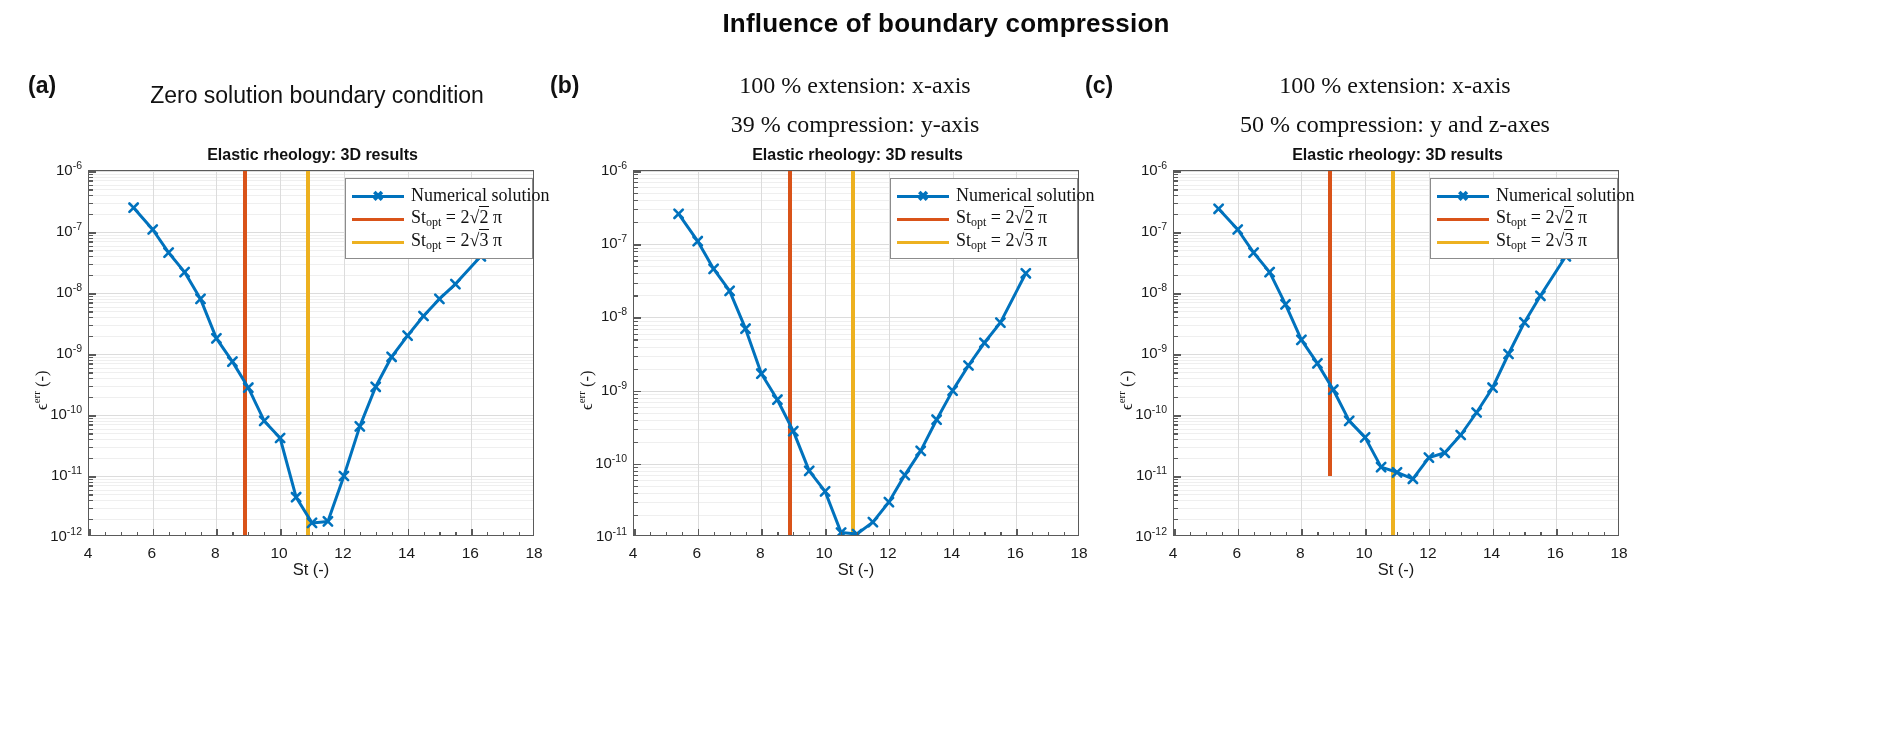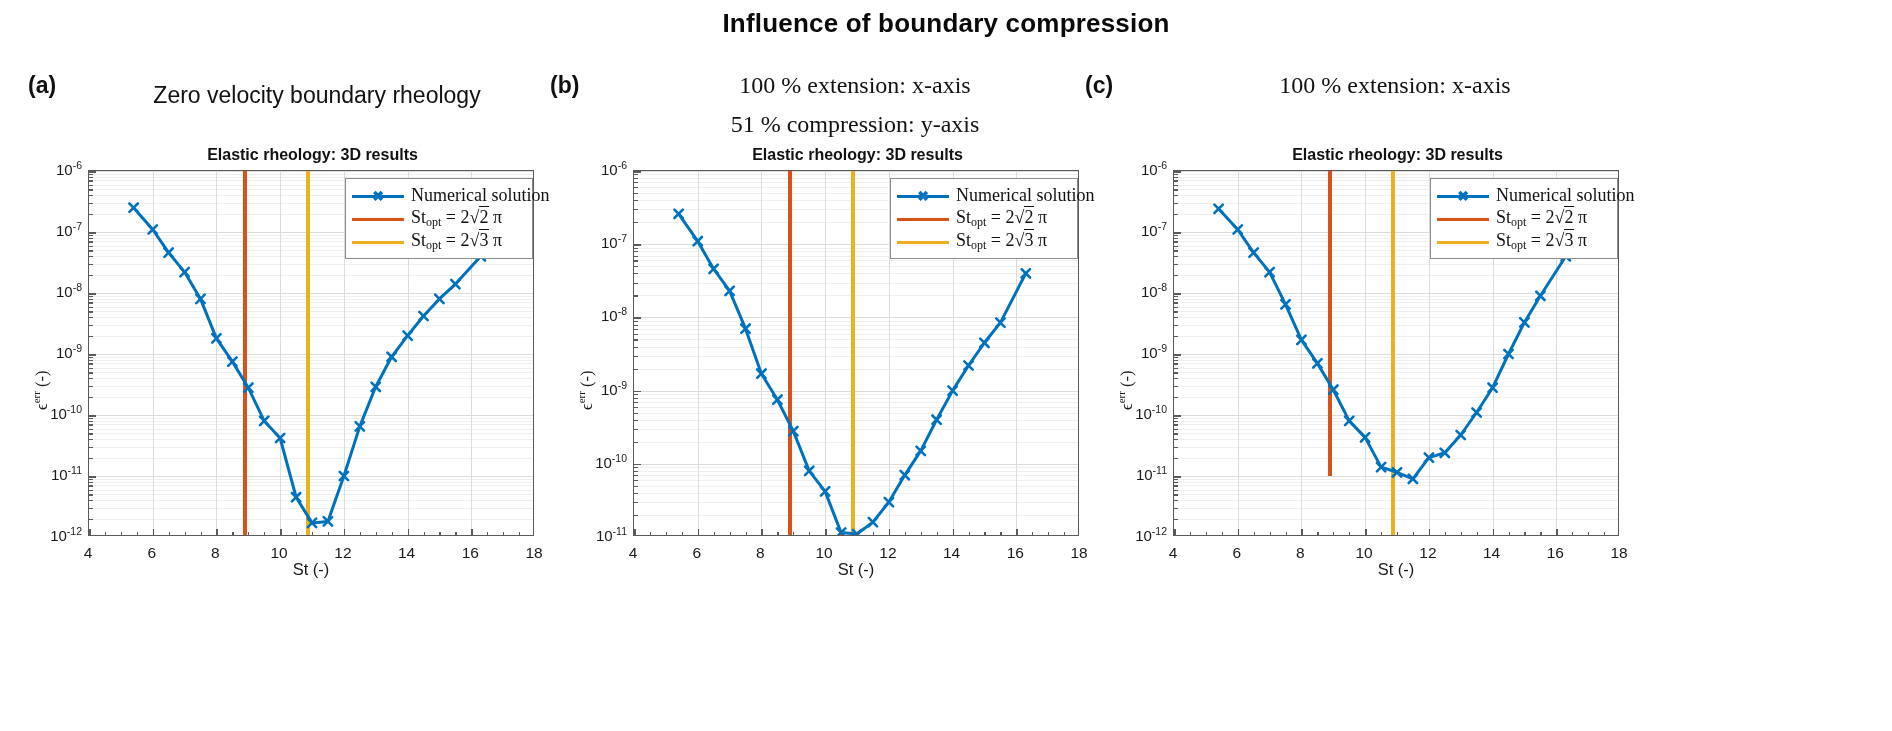--- a/index.html
+++ b/index.html
@@ -84,21 +84,21 @@
 </style>
 </head>
 <body>
 
 <div id="fig">
 
   <div class="maintitle">Influence of boundary compression</div>
 
   <div class="panel panel-a">
     <div class="plabel" style="left:28px;top:72px;">(a)</div>
-    <div class="ptitle sans" style="left:92px;top:82px;width:450px;">Zero velocity boundary rheology</div>
+    <div class="ptitle sans" style="left:92px;top:82px;width:450px;">Zero solution boundary condition</div>
     <div class="axtitle" style="left:90px;top:146px;width:445px;">Elastic rheology: 3D results</div>
     <div class="plotbox" id="box-a" style="left:88px;top:170px;width:446px;height:366px;">
         <div class="gridh minor" style="top: 347.6px;"></div>
         <div class="gridh minor" style="top: 336.9px;"></div>
         <div class="gridh minor" style="top: 329.3px;"></div>
         <div class="gridh minor" style="top: 323.4px;"></div>
         <div class="gridh minor" style="top: 318.5px;"></div>
         <div class="gridh minor" style="top: 314.4px;"></div>
         <div class="gridh minor" style="top: 310.9px;"></div>
         <div class="gridh minor" style="top: 307.8px;"></div>
@@ -373,21 +373,21 @@
           </span>
           <span class="ltext">St<span class="sub">opt</span> = 2√<span class="rad">3</span> π</span>
         </div>
       </div>
   </div>
 
   <div class="panel panel-b">
     <div class="plabel" style="left:-95px;top:72px;">(b)</div>
     <div class="ptitle serif" style="left:-20px;top:66px;width:460px;">
       <div>100 % extension: x-axis</div>
-      <div>51 % compression: y-axis</div>
+      <div>39 % compression: y-axis</div>
     </div>
     <div class="axtitle" style="left:-10px;top:146px;width:445px;">Elastic rheology: 3D results</div>
     <div class="plotbox" id="box-b" style="left:-12px;top:170px;width:446px;height:366px;">
         <div class="gridh minor" style="top: 344px;"></div>
         <div class="gridh minor" style="top: 331.1px;"></div>
         <div class="gridh minor" style="top: 321.9px;"></div>
         <div class="gridh minor" style="top: 314.8px;"></div>
         <div class="gridh minor" style="top: 309px;"></div>
         <div class="gridh minor" style="top: 304.1px;"></div>
         <div class="gridh minor" style="top: 299.9px;"></div>
@@ -644,20 +644,21 @@
           </span>
           <span class="ltext">St<span class="sub">opt</span> = 2√<span class="rad">3</span> π</span>
         </div>
       </div>
   </div>
 
   <div class="panel panel-c">
     <div class="plabel" style="left:-200px;top:72px;">(c)</div>
     <div class="ptitle serif" style="left:-125px;top:66px;width:470px;">
       <div>100 % extension: x-axis</div>
+      <div>50 % compression: y and z-axes</div>
     </div>
     <div class="axtitle" style="left:-110px;top:146px;width:445px;">Elastic rheology: 3D results</div>
     <div class="plotbox" id="box-c" style="left:-112px;top:170px;width:446px;height:366px;">
         <div class="gridh minor" style="top: 347.6px;"></div>
         <div class="gridh minor" style="top: 336.9px;"></div>
         <div class="gridh minor" style="top: 329.3px;"></div>
         <div class="gridh minor" style="top: 323.4px;"></div>
         <div class="gridh minor" style="top: 318.5px;"></div>
         <div class="gridh minor" style="top: 314.4px;"></div>
         <div class="gridh minor" style="top: 310.9px;"></div>

